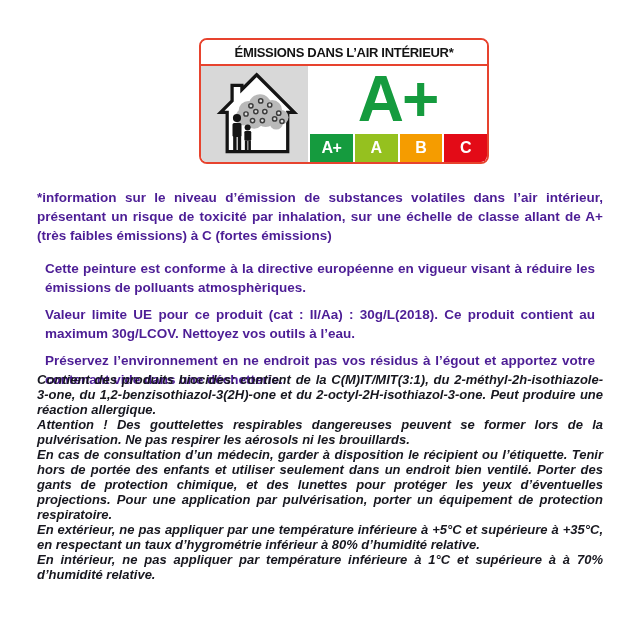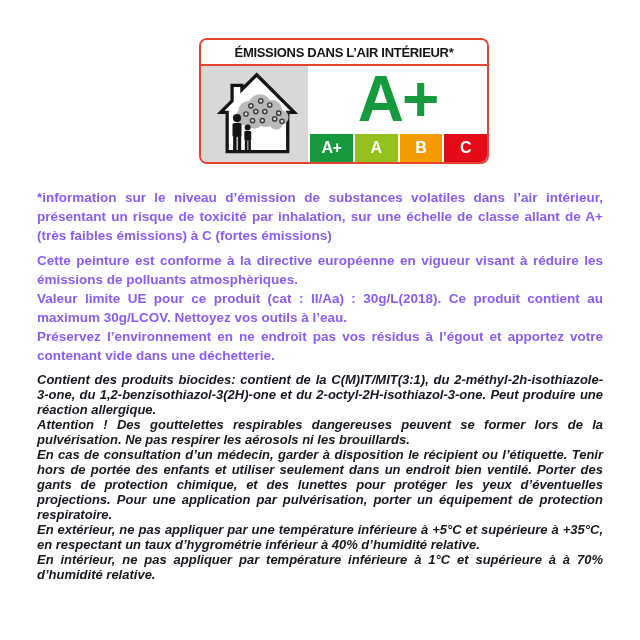--- a/index.html
+++ b/index.html
@@ -32,28 +32,28 @@
     font-weight:bold; font-size:64px; line-height:56px; letter-spacing:-2px;
     padding-bottom:2px;
   }
   .scale-row { height:28px; flex:0 0 28px; display:flex; gap:2px; background:#fff; padding-left:2px; }
   .scale-cell {
     flex:1; display:flex; align-items:center; justify-content:center;
     color:#fff; font-weight:bold; font-size:16px; letter-spacing:-0.5px;
   }
 
   
-  .text-col { position:absolute; left:37px; width:566px; color:#8b5cf6; }
+  .text-col { position:absolute; left:37px; width:566px; color:#4c1d95; }
   .footnote-block { top:188px; }
   .info-block { top:251px; }
   .footnote-block, .info-block {
     position:absolute; font-size:13.5px; line-height:19px; font-weight:bold;
     text-align:justify;
   }
-  .info-block p { margin:0; }
+  .info-block p { margin:8px; }
   .warn-block {
     position:absolute; top:372px; font-size:13px; line-height:15px;
     font-weight:bold; font-style:italic; text-align:justify; color:#17171f;
   }
   .warn-block p { margin:0; }
 </style>
 </head>
 <body>
 
 <div class="page">
@@ -123,17 +123,17 @@
   <div class="text-col info-block">
     <p>Cette peinture est conforme à la directive  européenne en vigueur visant à réduire les émissions de polluants atmosphèriques.</p>
     <p>Valeur limite UE pour ce produit (cat : II/Aa) : 30g/L(2018). Ce produit contient au maximum 30g/LCOV. Nettoyez vos outils à l’eau.</p>
     <p>Préservez l’environnement en ne endroit pas vos résidus à l’égout et apportez votre contenant vide dans une déchetterie.</p>
   </div>
 
   <div class="text-col warn-block">
     <p>Contient des produits biocides: contient de la C(M)IT/MIT(3:1), du 2-méthyl-2h-isothiazole-3-one, du 1,2-benzisothiazol-3(2H)-one et du 2-octyl-2H-isothiazol-3-one. Peut produire une réaction allergique.</p>
     <p>Attention ! Des gouttelettes respirables dangereuses peuvent se former lors de la pulvérisation. Ne pas respirer les aérosols ni les brouillards.</p>
     <p>En cas de consultation d’un médecin, garder à disposition le récipient ou l’étiquette. Tenir hors de portée des enfants et utiliser seulement dans un endroit bien ventilé. Porter des gants de protection chimique, et des lunettes pour protéger les yeux d’éventuelles projections. Pour une application par pulvérisation, porter un équipement de protection respiratoire.</p>
-    <p>En extérieur, ne pas appliquer par une température inférieure à +5°C et supérieure à +35°C, en respectant un taux d’hygrométrie inférieur à 40% d’humidité relative.</p>
+    <p>En extérieur, ne pas appliquer par une température inférieure à +5°C et supérieure à +35°C, en respectant un taux d’hygrométrie inférieur à 80% d’humidité relative.</p>
     <p>En intérieur, ne pas appliquer par température inférieure à 1°C et supérieure à à 70% d’humidité relative.</p>
   </div>
 
 </div>
 
 </body></html>

